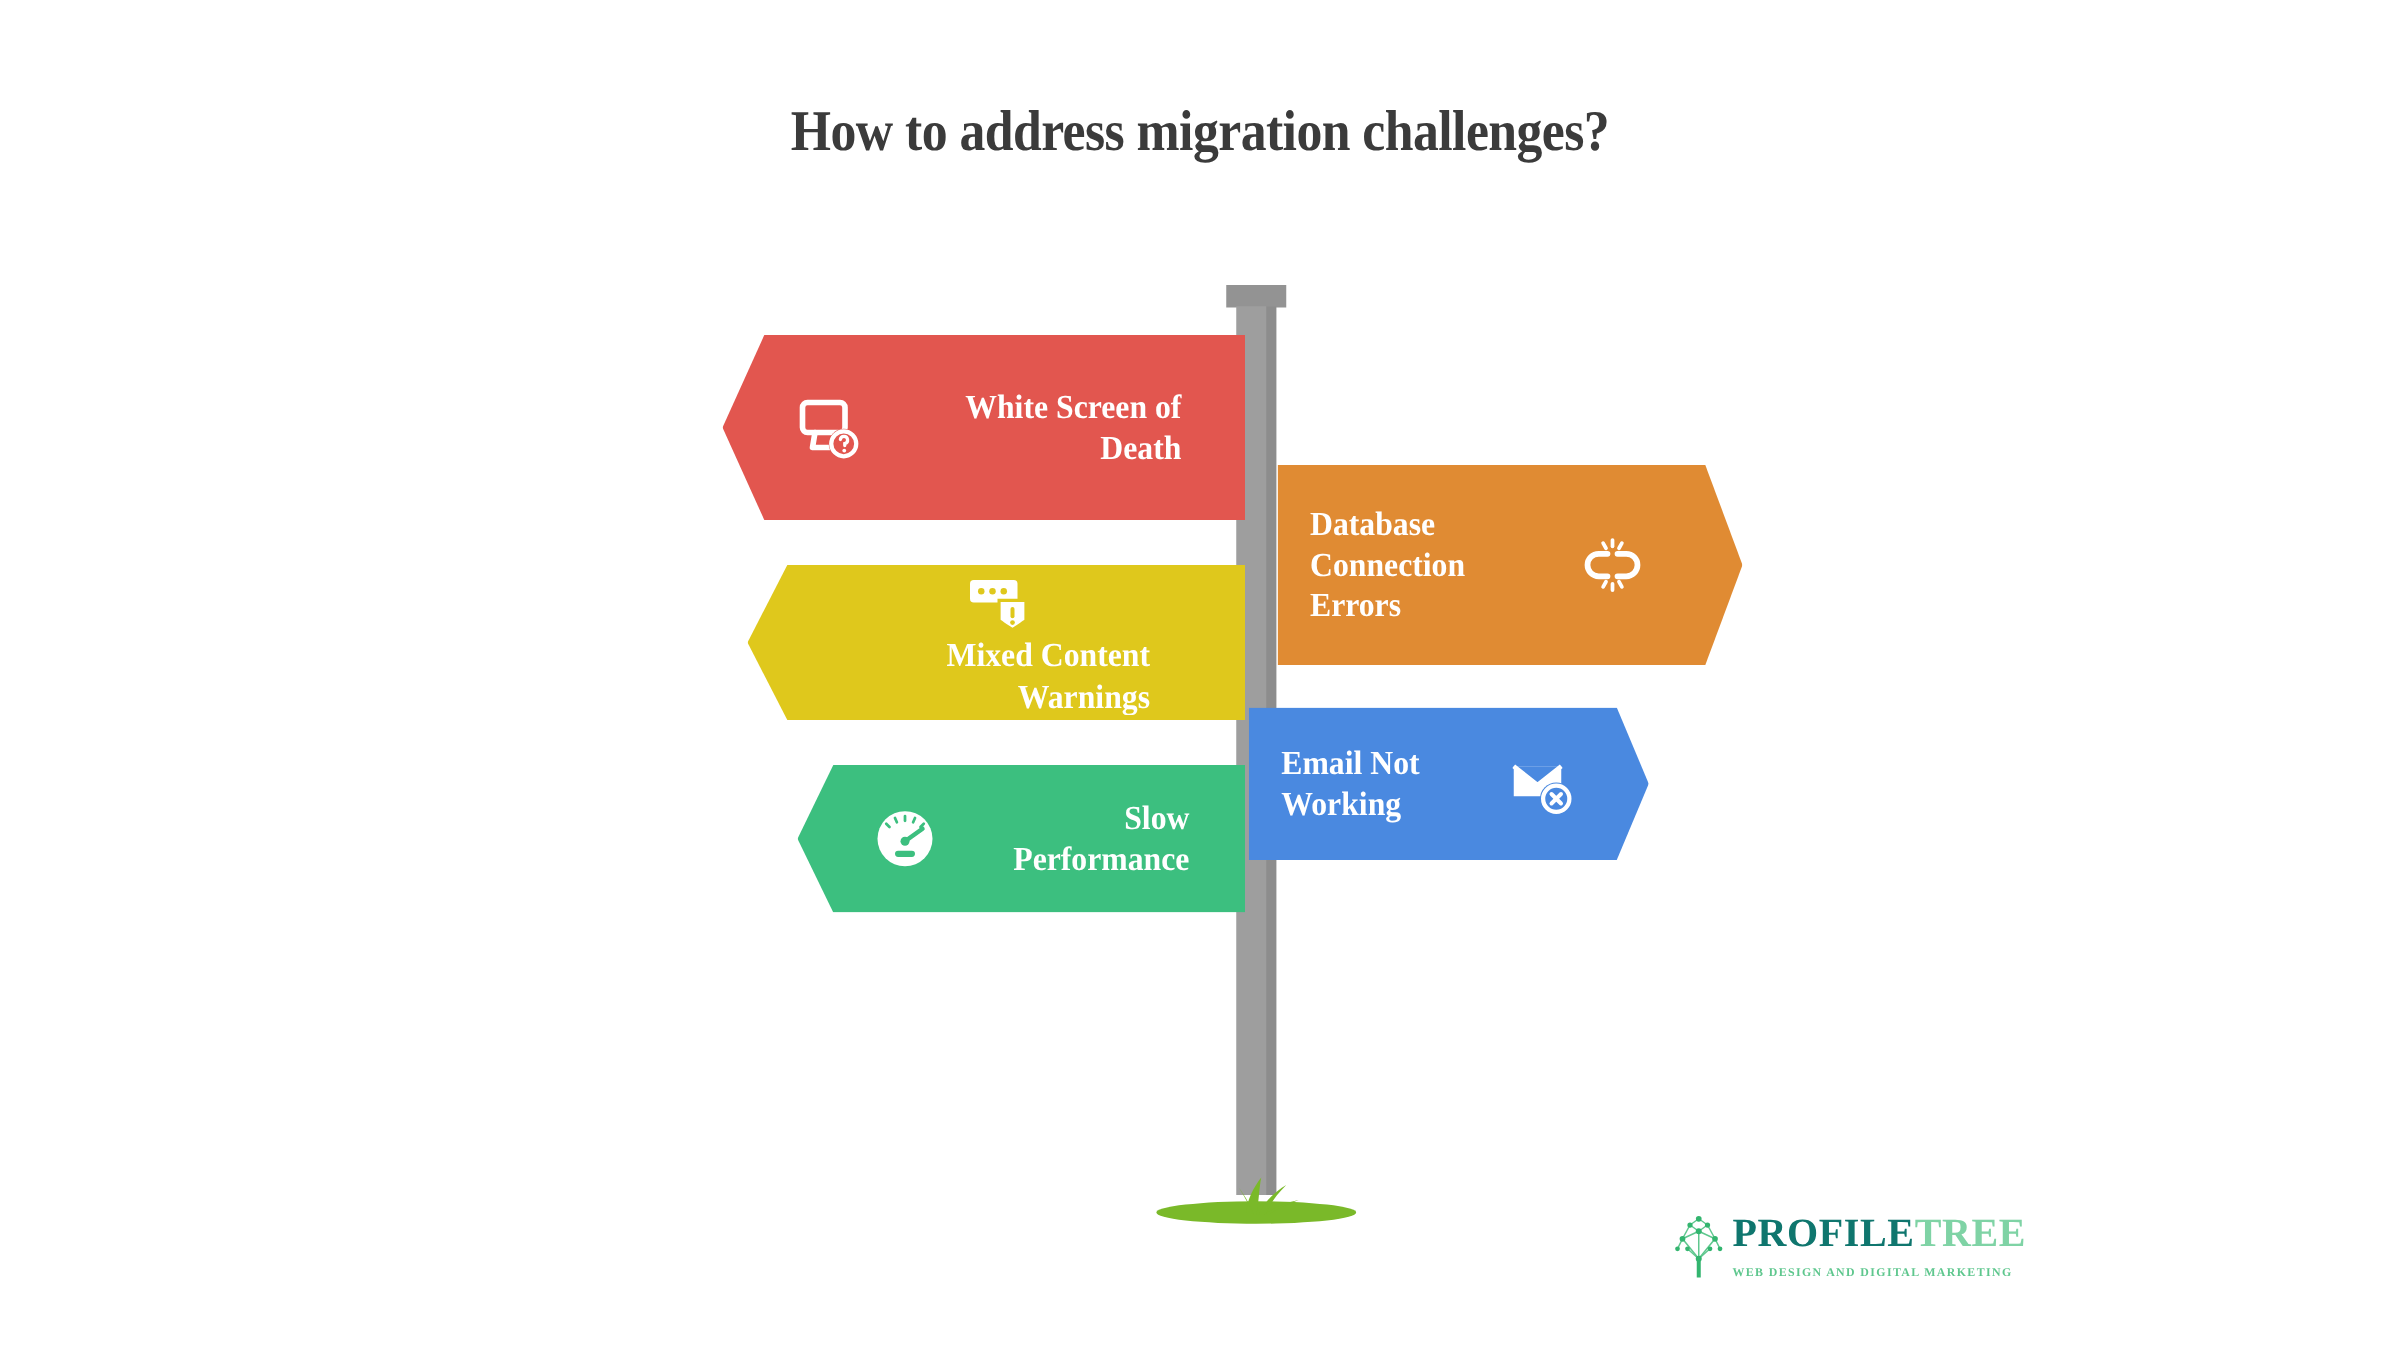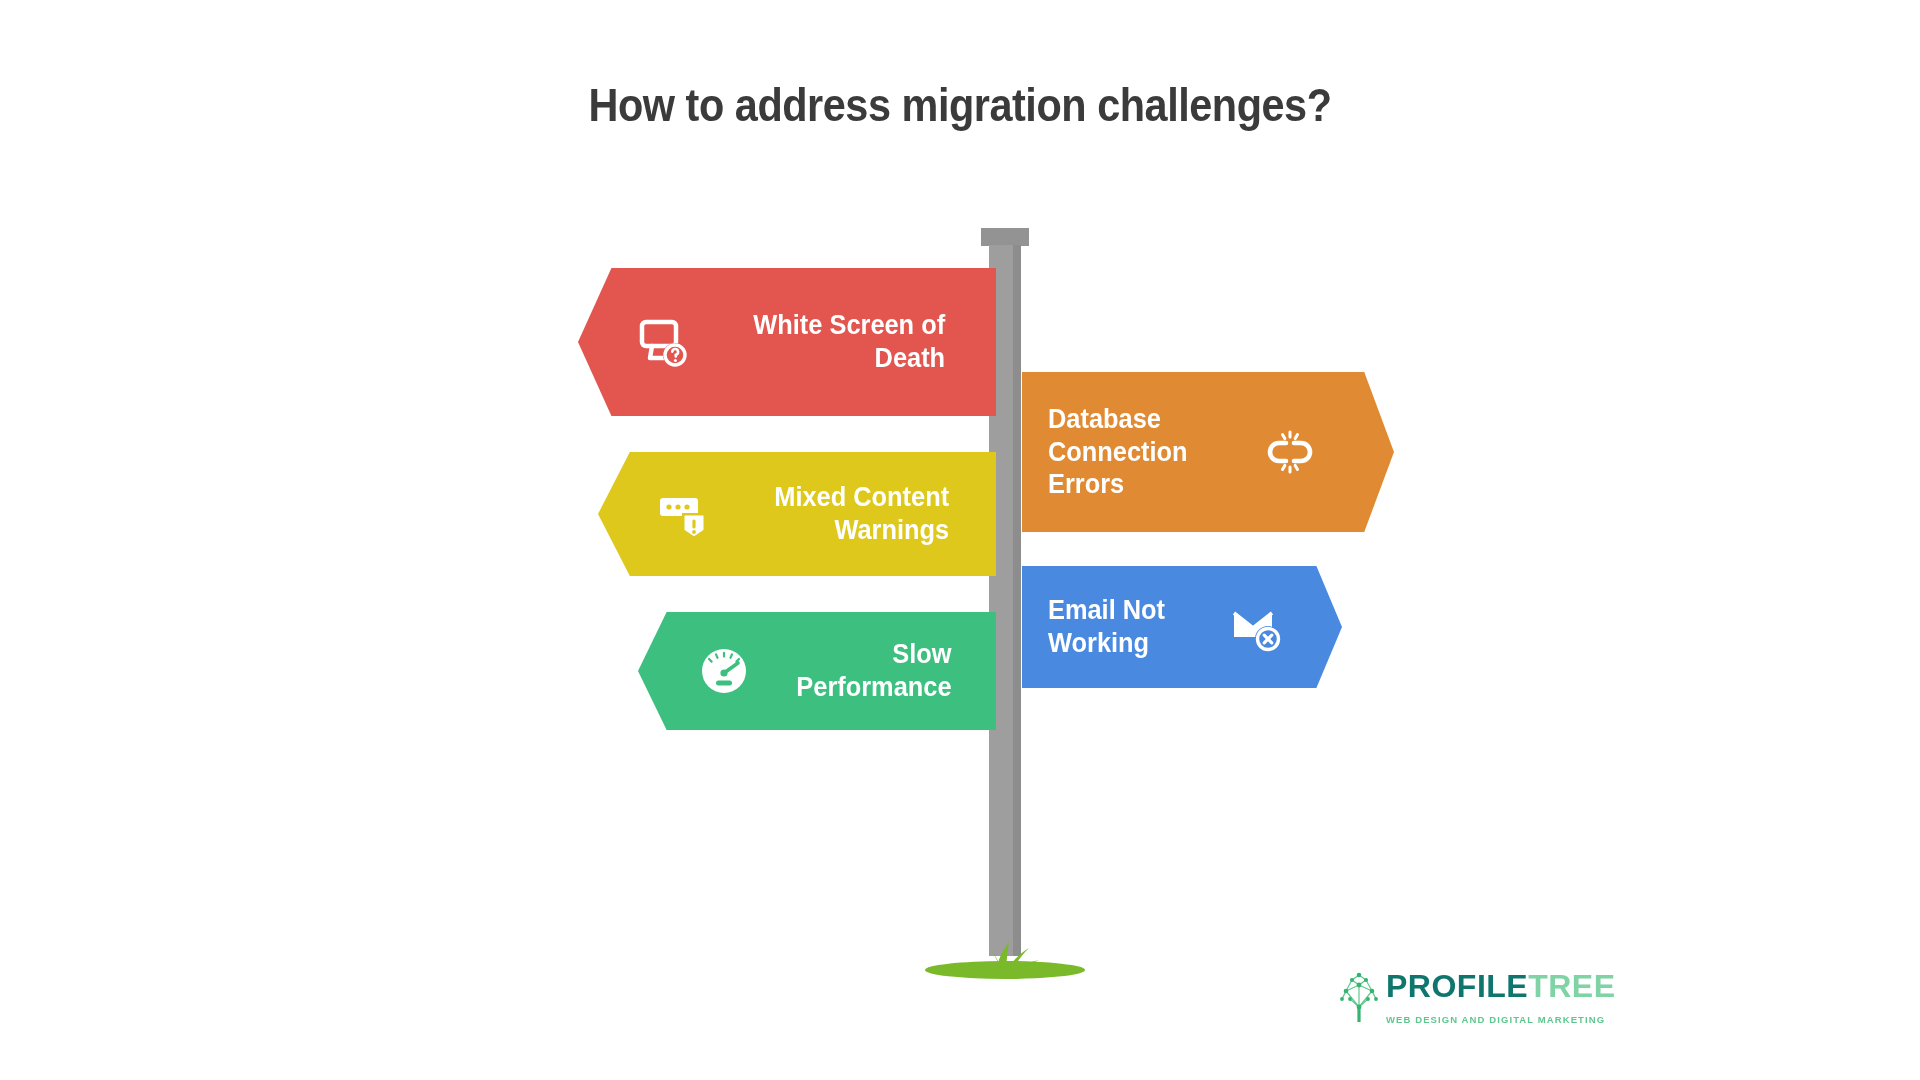--- a/index.html
+++ b/index.html
@@ -3,21 +3,21 @@
 <meta charset="utf-8">
 <style>
   html,body{margin:0;padding:0;}
   body{
     width:1920px;height:1080px;
     background:#ffffff;
     font-family:"Liberation Sans", sans-serif;
     overflow:hidden;
     position:relative;
   }
-  #canvas{position:absolute;left:0;top:0;width:1658px;height:1080px;}
+  #canvas{position:absolute;left:0;top:0;width:1658px;height:1080px;font-family:Liberation Serif, serif;}
 
   
   .title{
     position:absolute;
     left:0;top:78px;width:1920px;
     text-align:center;
     font-size:46px;
     font-weight:bold;
     color:#3b3b3b;
     letter-spacing:-0.5px;
@@ -86,24 +86,24 @@
 
   .sign-icon{
     flex:0 0 auto;
     width:56px;height:56px;
     display:flex;align-items:center;justify-content:center;
   }
   .sign-icon svg{display:block;}
 
   
   #sign-wsod   { left:578px;  top:268px; width:418px; height:148px; background:#e2564f; }
-  #sign-mixed  { left:598px;  top:452px; width:398px; height:124px; background:#dfc81c; }
+  #sign-mixed  { left:598px;  top:452px; width:398px; height:124px; background:#dfc81c;flex-direction:column; }
   #sign-slow   { left:638px;  top:612px; width:358px; height:118px; background:#3cbf7f; }
   #sign-db     { left:1022px; top:372px; width:372px; height:160px; background:#e08b33; }
-  #sign-email  { left:1022px; top:566px; width:320px; height:122px; background:#4a89e0; }
+  #sign-email  { left:999px; top:566px; width:320px; height:122px; background:#4a89e0; }
 
   #sign-wsod  .sign-label{ width:248px; }
   #sign-mixed .sign-label{ width:250px; }
   #sign-slow  .sign-label{ width:232px; }
   #sign-db    .sign-label{ width:200px; }
   #sign-email .sign-label{ width:180px; }
 
   
   .row-icon-first .sign-icon{ order:0; margin-right:20px; }
   .row-icon-first .sign-label{ order:1; }

